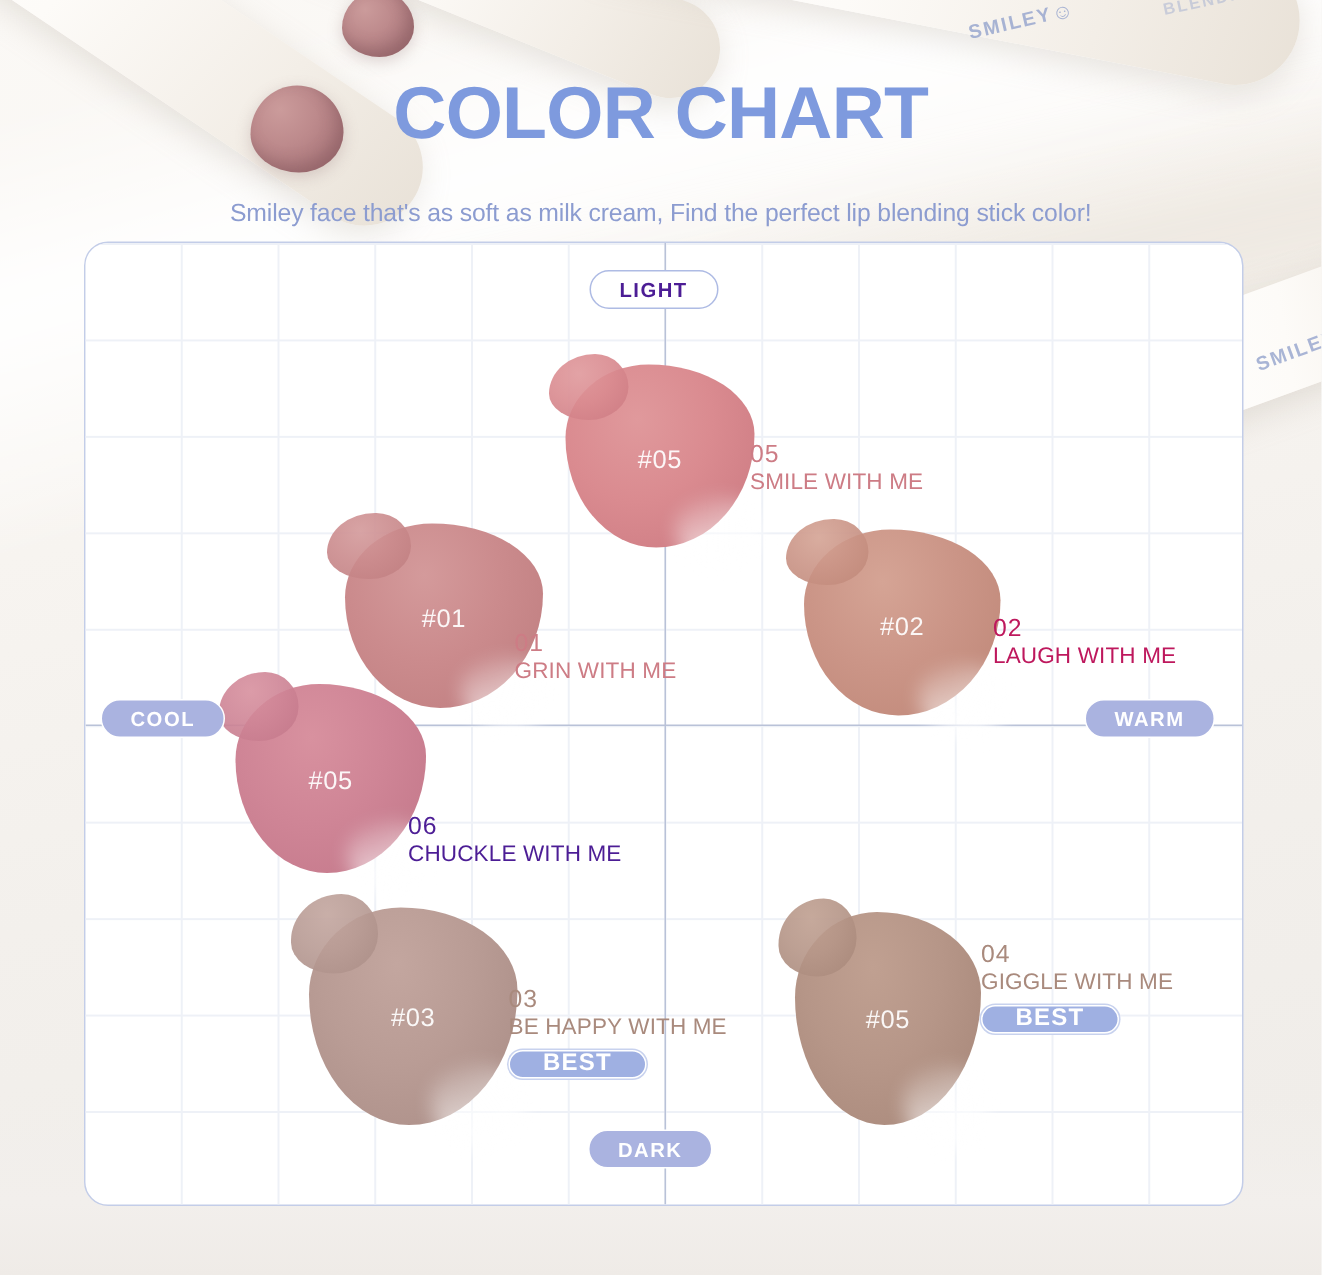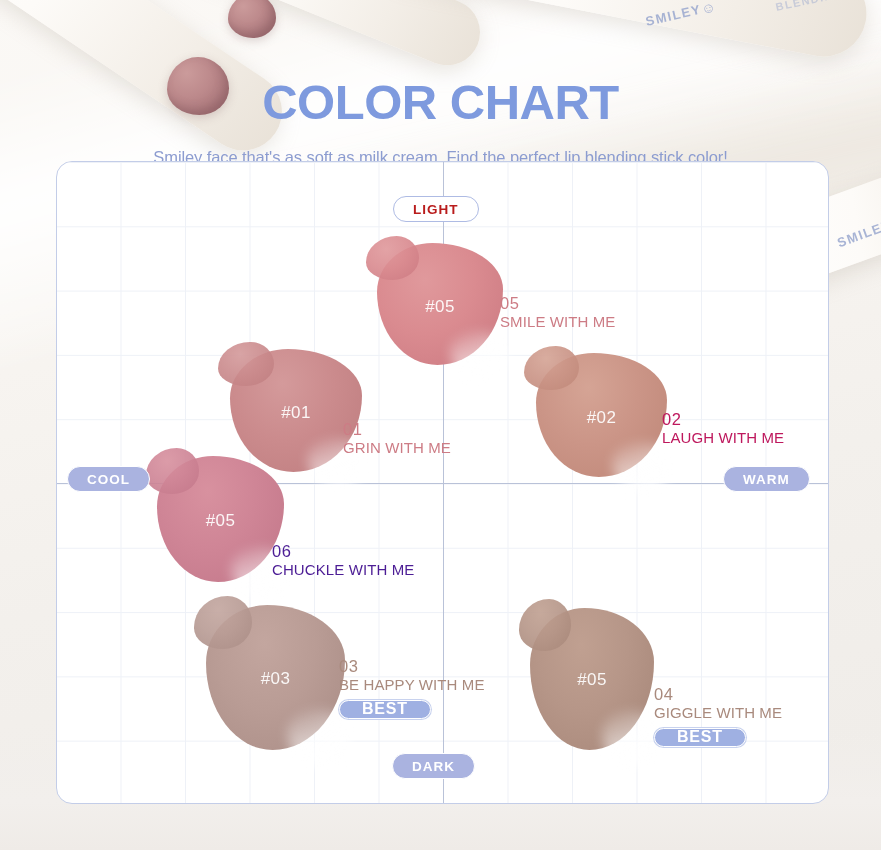--- a/index.html
+++ b/index.html
@@ -84,33 +84,33 @@
     position: absolute;
     border-radius: 50%;
     filter: blur(5px);
   }
   .smudge-a { width: 58px; height: 34px; top: 198px; left: 372px; background: rgba(216,168,172,0.40); }
   .smudge-b { width: 34px; height: 40px; top: 214px; left: 462px; background: rgba(226,150,152,0.42); }
 
   
   .header {
     position: absolute;
-    top: 12px; left: 0; right: 0;
+    top: 0; left: 0; right: 0;
     text-align: center;
-    padding-top: 66px;
+    padding-top: 52px;
   }
   .page-title {
     font-size: 49px;
     font-weight: 800;
     letter-spacing: -0.5px;
     color: #7e9ade;
     line-height: 1;
   }
   .page-subtitle {
-    margin-top: 21px;
+    margin-top: 32px;
     font-size: 16.5px;
     color: #8c9cd0;
     letter-spacing: -0.1px;
   }
 
   
   .chart-panel {
     position: absolute;
     left: 56px;
     top: 161px;
@@ -145,22 +145,21 @@
     border-radius: 13px;
     font-size: 13.5px;
     font-weight: 700;
     letter-spacing: 1px;
     white-space: nowrap;
     z-index: 6;
   }
   .badge-outline {
     background: #ffffff;
     border: 1.5px solid #aebbe4;
-    color: #b91c1c;
-    margin-top: 16px;
+    color: #4c1d95;
   }
   .badge-solid {
     background: #aab3e0;
     color: #ffffff;
     border: 1.5px solid #ffffff;
   }
   .badge-light { top: 180px; left: 393px; }
   .badge-dark  { top: 753px; left: 392px; }
   .badge-cool  { top: 466px; left: 67px; }
   .badge-warm  { top: 466px; left: 723px; }
@@ -223,21 +222,21 @@
     font-size: 15px;
     letter-spacing: 0.1px;
     display: block;
     white-space: nowrap;
   }
   .co-05 { left: 500px; top: 294px; }
   .co-01 { left: 343px; top: 420px; }
   .co-02 { left: 662px; top: 410px; }
   .co-06 { left: 272px; top: 542px; }
   .co-03 { left: 339px; top: 657px; }
-  .co-04 { left: 654px; top: 685px; }
+  .co-04 { left: 654px; top: 627px; }
 
   .best-badge {
     display: inline-flex;
     align-items: center;
     justify-content: center;
     margin-top: 6px;
     height: 19px;
     padding: 0 22px;
     border-radius: 10px;
     background: #9fb0e2;

